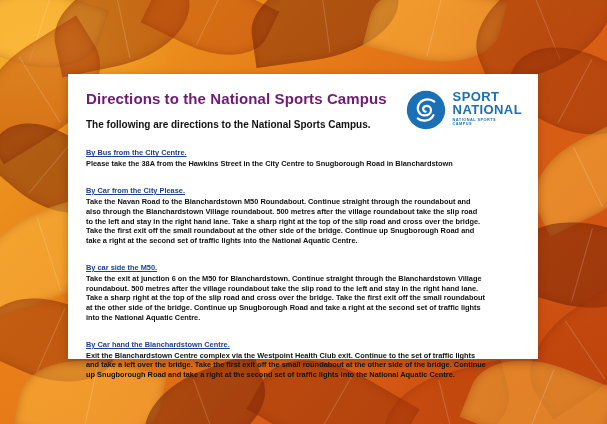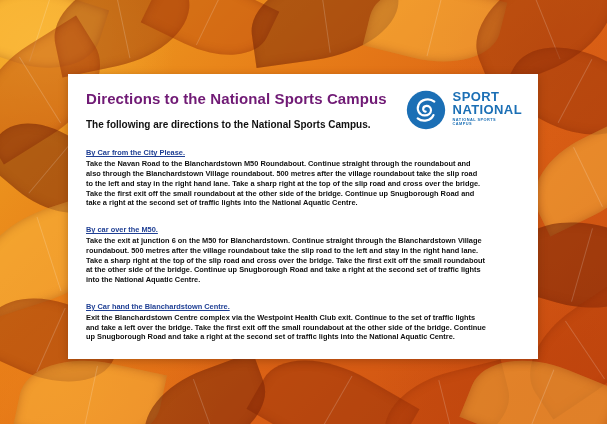--- a/index.html
+++ b/index.html
@@ -228,28 +228,32 @@
           <span id="logo-word-ireland">NATIONAL</span>
           <span id="logo-sub">NATIONAL SPORTS</span>
           <span id="logo-sub2">CAMPUS</span>
         </div>
       </div>
 
       <h1 id="doc-title">Directions to the National Sports Campus</h1>
 
       <p id="intro">The following are directions to the National Sports Campus.</p>
 
+      <div class="section">
+        <div class="section-head">By Bus from the City Centre.</div>
+        <p class="section-body">Please take the 38A from the Hawkins Street in the City Centre to Snugborough Road in Blanchardstown</p>
+      </div>
 
       <div class="section">
         <div class="section-head">By Car from the City Please.</div>
         <p class="section-body">Take the Navan Road to the Blanchardstown M50 Roundabout. Continue straight through the roundabout and also through the Blanchardstown Village roundabout. 500 metres after the village roundabout take the slip road to the left and stay in the right hand lane. Take a sharp right at the top of the slip road and cross over the bridge. Take the first exit off the small roundabout at the other side of the bridge. Continue up Snugborough Road and take a right at the second set of traffic lights into the National Aquatic Centre.</p>
       </div>
 
       <div class="section">
-        <div class="section-head">By car over the M50.</div>
+        <div class="section-head">By car side the M50.</div>
         <p class="section-body">Take the exit at junction 6 on the M50 for Blanchardstown. Continue straight through the Blanchardstown Village roundabout. 500 metres after the village roundabout take the slip road to the left and stay in the right hand lane. Take a sharp right at the top of the slip road and cross over the bridge. Take the first exit off the small roundabout at the other side of the bridge. Continue up Snugborough Road and take a right at the second set of traffic lights into the National Aquatic Centre.</p>
       </div>
 
       <div class="section">
         <div class="section-head">By Car hand the Blanchardstown Centre.</div>
         <p class="section-body">Exit the Blanchardstown Centre complex via the Westpoint Health Club exit. Continue to the set of traffic lights and take a left over the bridge. Take the first exit off the small roundabout at the other side of the bridge. Continue up Snugborough Road and take a right at the second set of traffic lights into the National Aquatic Centre.</p>
       </div>
 
     </div>
   </div>

